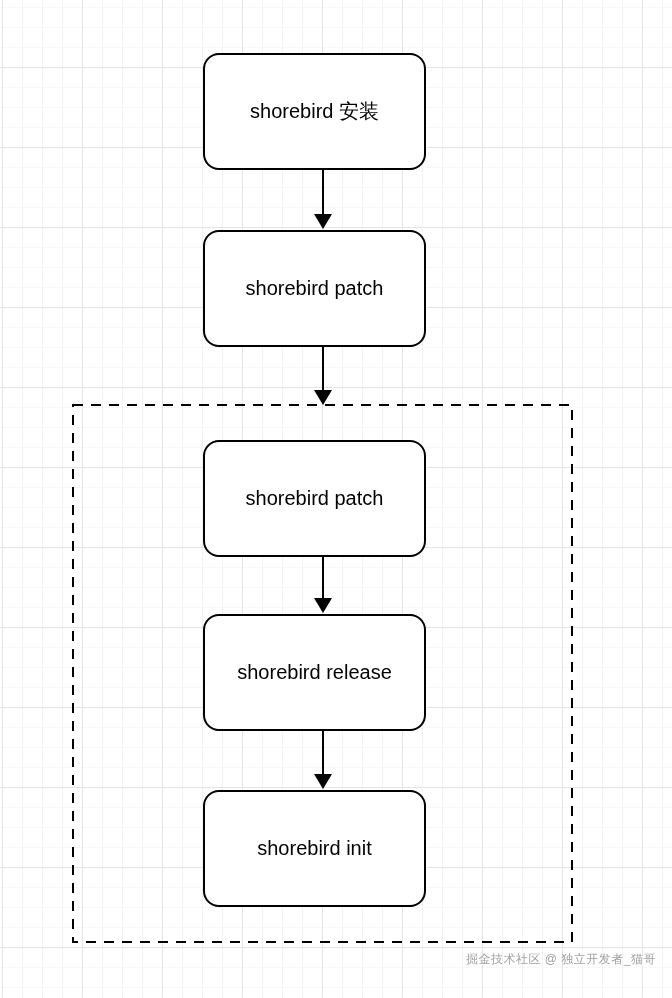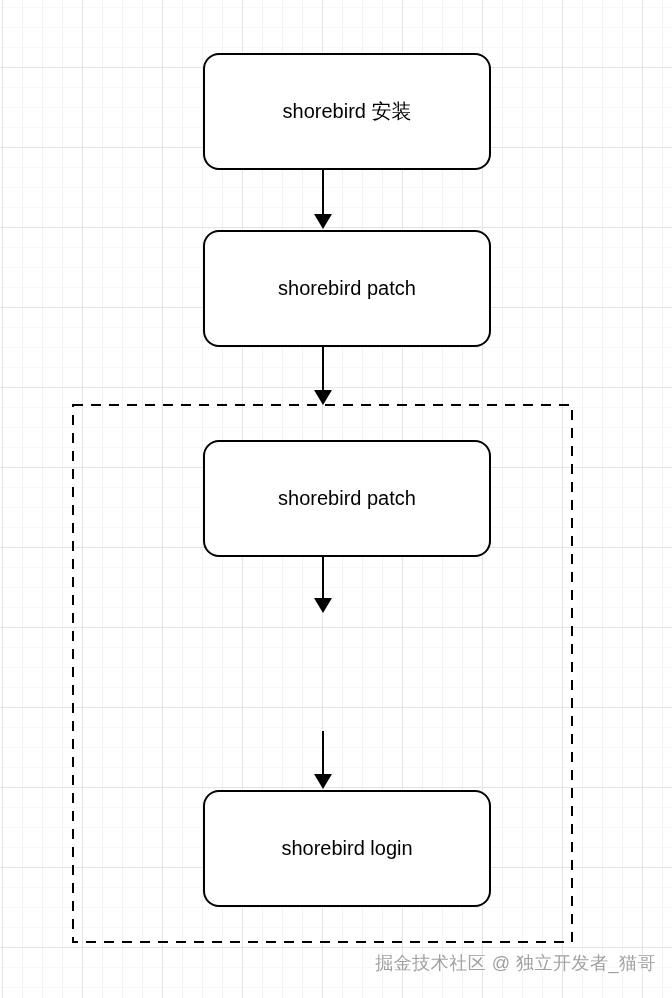--- a/index.html
+++ b/index.html
@@ -18,21 +18,21 @@
       linear-gradient(to right, #e4e4e4 1px, transparent 1px),
       linear-gradient(to bottom, #e4e4e4 1px, transparent 1px),
       linear-gradient(to right, #f2f2f2 1px, transparent 1px),
       linear-gradient(to bottom, #f8f8f8 1px, transparent 1px);
     background-size: 80px 100%, 100% 80px, 20px 100%, 100% 20px;
     background-position: 2px 0, 0 67px, 2px 0, 0 7px;
   }
   .node {
     position: absolute;
     left: 203px;
-    width: 288px;
+    width: 223px;
     height: 117px;
     box-sizing: border-box;
     background: #ffffff;
     border: 2px solid #000000;
     border-radius: 16px;
     display: flex;
     align-items: center;
     justify-content: center;
     font-size: 20px;
     color: #000000;
@@ -68,21 +68,21 @@
     top: 404px;
     width: 501px;
     height: 539px;
     z-index: 0;
   }
   .group svg { display: block; }
   .watermark {
     position: absolute;
     top: 951px;
     right: 16px;
-    font-size: 18px;
+    font-size: 12px;
     letter-spacing: 0.5px;
     color: #a0a0a0;
     text-shadow: 1px 1px 0 #ffffff;
     white-space: nowrap;
     z-index: 3;
   }
 </style>
 </head>
 <body>
 
@@ -114,25 +114,28 @@
 
   <div class="node" style="top:440px">
     <span>shorebird patch</span>
   </div>
 
   <div class="arrow" style="top:557px;height:56px">
     <div class="arrow-line"></div>
     <div class="arrow-head"></div>
   </div>
 
+  <div class="node" style="top:614px">
+    <span>shorebird release</span>
+  </div>
 
   <div class="arrow" style="top:731px;height:58px">
     <div class="arrow-line"></div>
     <div class="arrow-head"></div>
   </div>
 
   <div class="node" style="top:790px">
-    <span>shorebird login</span>
+    <span>shorebird init</span>
   </div>
 
   <div class="watermark">掘金技术社区 @ 独立开发者_猫哥</div>
 
 </div>
 
 </body></html>

